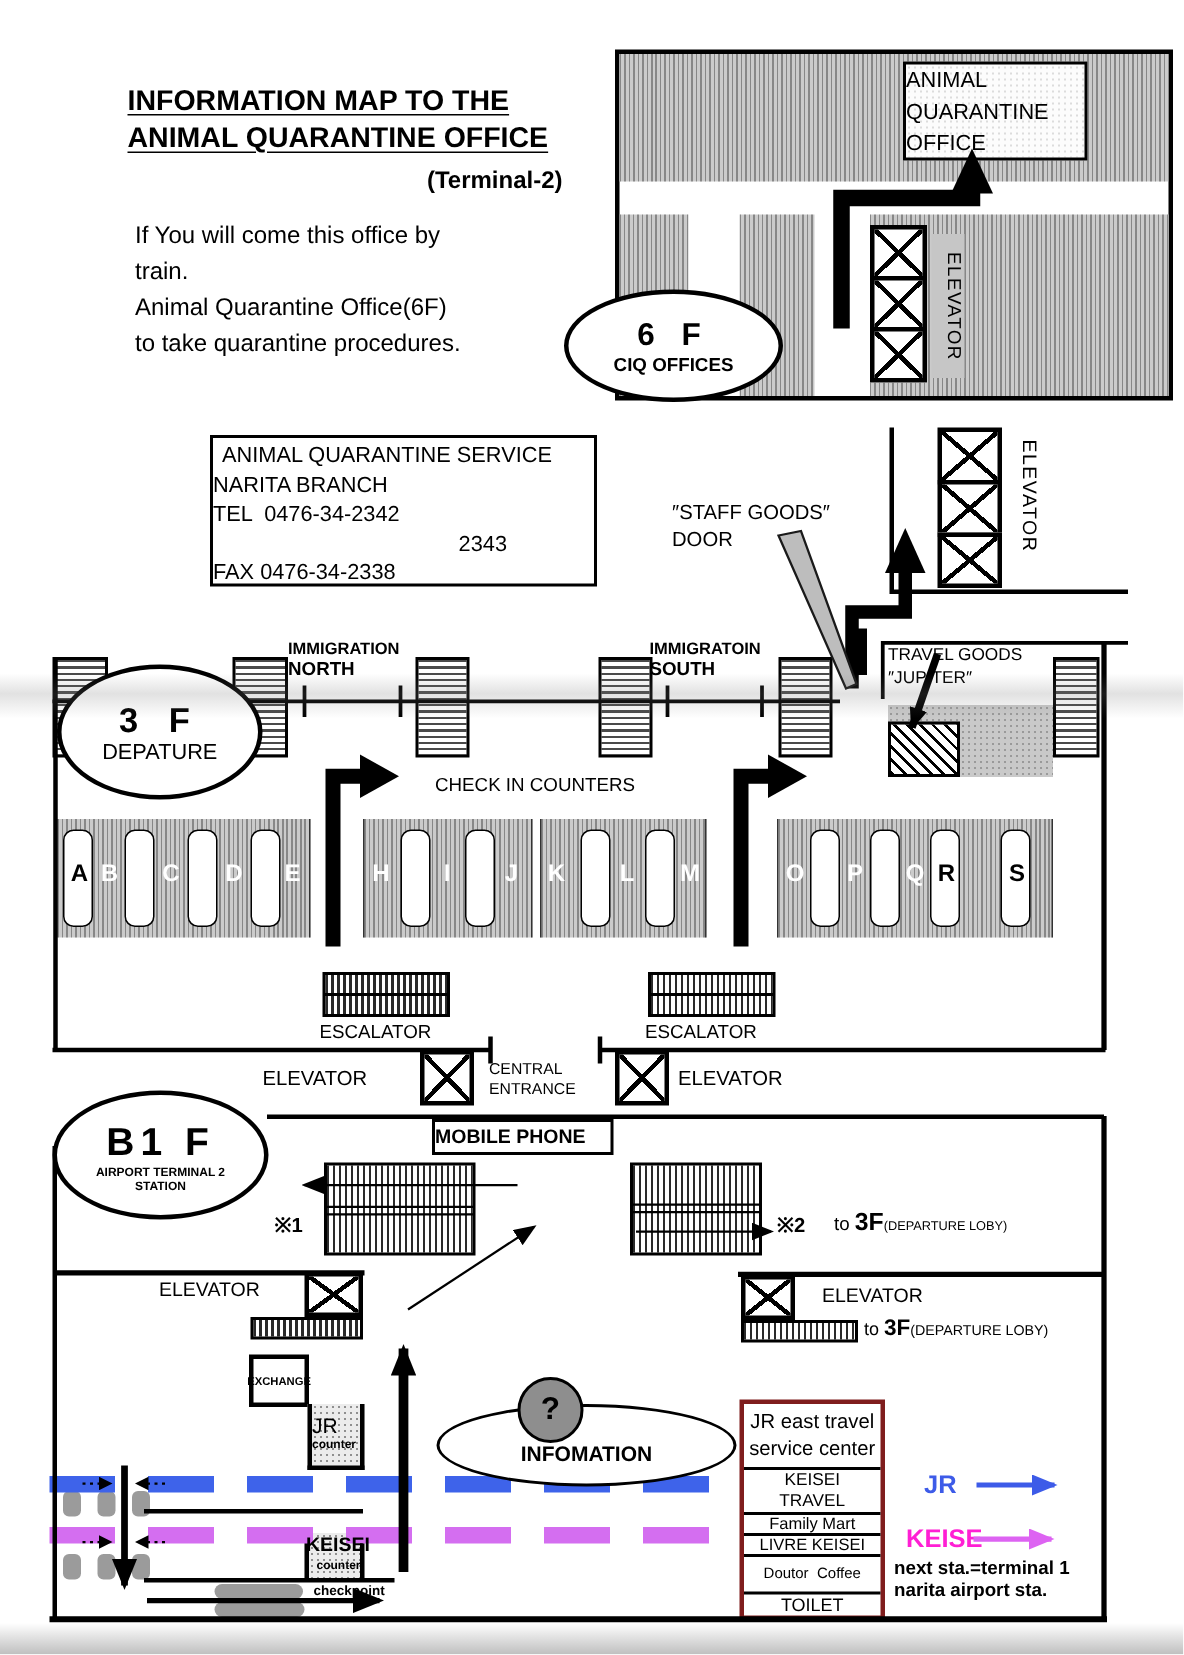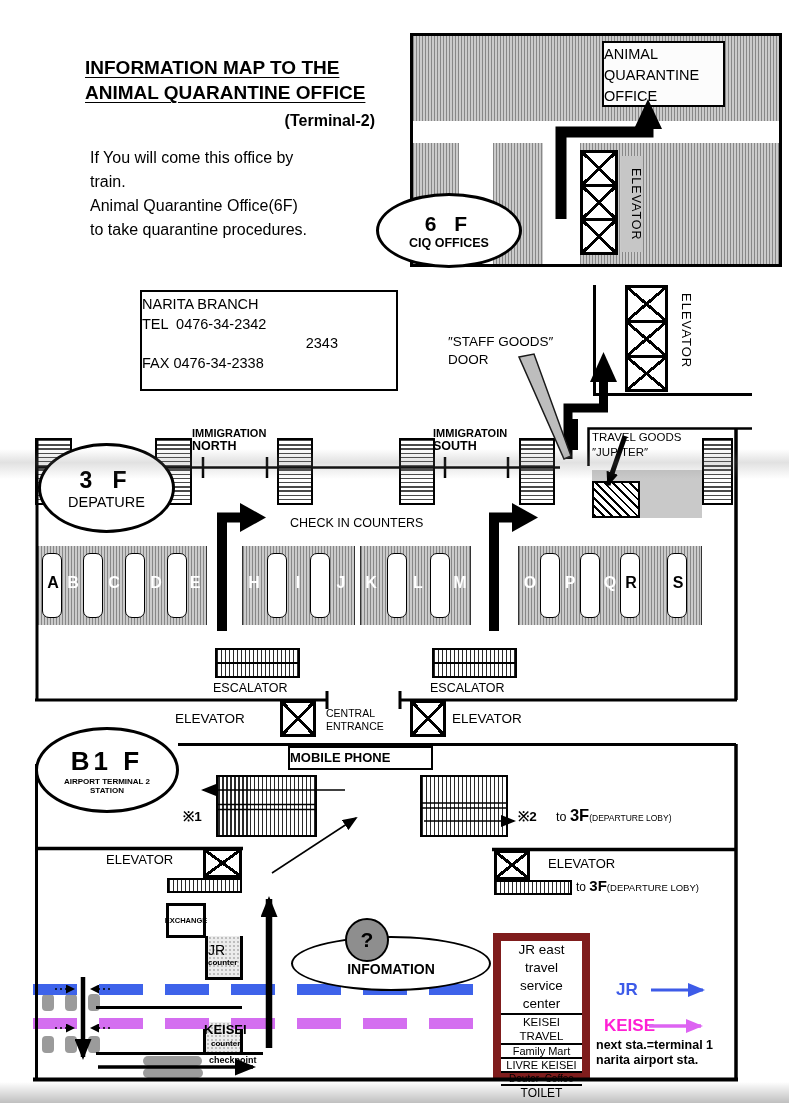--- a/index.html
+++ b/index.html
@@ -26,21 +26,21 @@
   .xbox{border:3px solid #000;background-color:#fff;
         background-image:linear-gradient(to top right,transparent calc(50% - 1.5px),#000 calc(50% - 1.5px) calc(50% + 1.5px),transparent calc(50% + 1.5px)),
                          linear-gradient(to bottom right,transparent calc(50% - 1.5px),#000 calc(50% - 1.5px) calc(50% + 1.5px),transparent calc(50% + 1.5px))}
   .vtext{writing-mode:vertical-rl;text-orientation:mixed;letter-spacing:1px}
   .ellipse{border:3px solid #000;border-radius:50%;background:#fff;
            display:flex;flex-direction:column;align-items:center;justify-content:center;text-align:center}
   .counter{border:1.5px solid #000;border-radius:7px;background:#fff}
   .letter{position:absolute;font-weight:bold;font-size:16px;width:18px;text-align:center;z-index:3}
   .title-line{display:block;font-weight:bold;font-size:19px;line-height:25px;
               text-decoration:underline;text-underline-offset:3px}
-  .svc{display:flex;flex-direction:column;background:#fff;border:8px solid #7f1d1d}
+  .svc{display:flex;flex-direction:column;background:#fff;border:3px solid #7f1d1d}
   .svc>div{border-top:2.5px solid #000;display:flex;align-items:center;justify-content:center;text-align:center}
   .svc>div:first-child{border-top:none}
   .gate{position:absolute;width:12px;height:17px;border-radius:4px;background:#9b9b9b}
   .cpbar{position:absolute;width:59px;height:10px;border-radius:5px;background:#9b9b9b}
   .track{position:absolute;height:11px}
   .tr-blue{background:repeating-linear-gradient(90deg,#3E63EA 0 44px,transparent 44px 66px)}
   .tr-mag{background:repeating-linear-gradient(90deg,#D46EF0 0 44px,transparent 44px 66px)}
 </style>
 </head>
 <body>
@@ -79,20 +79,21 @@
       <div>OFFICE</div>
     </div>
   </div>
 
   <div class="abs ellipse" style="left:376px;top:193px;width:146px;height:75px;border-width:3.5px;z-index:60">
     <div class="b" style="font-size:21px;letter-spacing:6px">6 F</div>
     <div class="b" style="font-size:12.5px">CIQ OFFICES</div>
   </div>
 
   <div class="abs" style="left:140px;top:290px;width:258px;height:101px;border:2px solid #000;font-size:14.5px;line-height:19.5px;padding-top:3px">
+    <div class="pre" style="padding-left:6px">ANIMAL QUARANTINE SERVICE</div>
     <div class="c">NARITA BRANCH</div>
     <div class="c pre">TEL  0476-34-2342</div>
     <div style="text-align:right;padding-right:58px">2343</div>
     <div class="c">FAX 0476-34-2338</div>
   </div>
 
   <div class="abs" style="left:625px;top:285px;width:43px;height:107px;background:#fff">
     <div class="abs xbox" style="left:0;top:0;width:43px;height:38px"></div>
     <div class="abs xbox" style="left:0;top:35px;width:43px;height:38px"></div>
     <div class="abs xbox" style="left:0;top:70px;width:43px;height:37px"></div>
@@ -176,21 +177,21 @@
     <div>ENTRANCE</div>
   </div>
   <div class="abs xbox" style="left:410px;top:700px;width:36px;height:37px"></div>
   <div class="abs c" style="left:452px;top:711px;width:95px;font-size:13.5px">ELEVATOR</div>
 
   <div class="abs ellipse" style="left:38px;top:443px;width:137px;height:90px;border-width:3.5px;z-index:60">
     <div class="b" style="font-size:23px;letter-spacing:7px">3 F</div>
     <div style="font-size:14.5px">DEPATURE</div>
   </div>
 
-  <div class="abs c b" style="left:288px;top:746px;width:145px;height:24px;border:2.5px solid #000;background:#fff;font-size:13px;line-height:20px;z-index:4">MOBILE PHONE</div>
+  <div class="abs c b" style="left:288px;top:746px;width:121px;height:24px;border:2.5px solid #000;background:#fff;font-size:13px;line-height:20px;z-index:4">MOBILE PHONE</div>
 
   <div class="abs esc" style="left:216px;top:775px;width:101px;height:62px"></div>
   <div class="abs esc" style="left:420px;top:775px;width:88px;height:62px"></div>
   <div class="abs b" style="left:183px;top:807px;font-size:13.5px">※1</div>
   <div class="abs b" style="left:518px;top:807px;font-size:13.5px">※2</div>
   <div class="abs" style="left:556px;top:806px;white-space:nowrap">
     <span style="font-size:12.5px">to </span><span class="b" style="font-size:16.5px">3F</span><span style="font-size:8.5px">(DEPARTURE LOBY)</span>
   </div>
 
   <div class="abs c" style="left:106px;top:852px;width:85px;font-size:13px">ELEVATOR</div>

